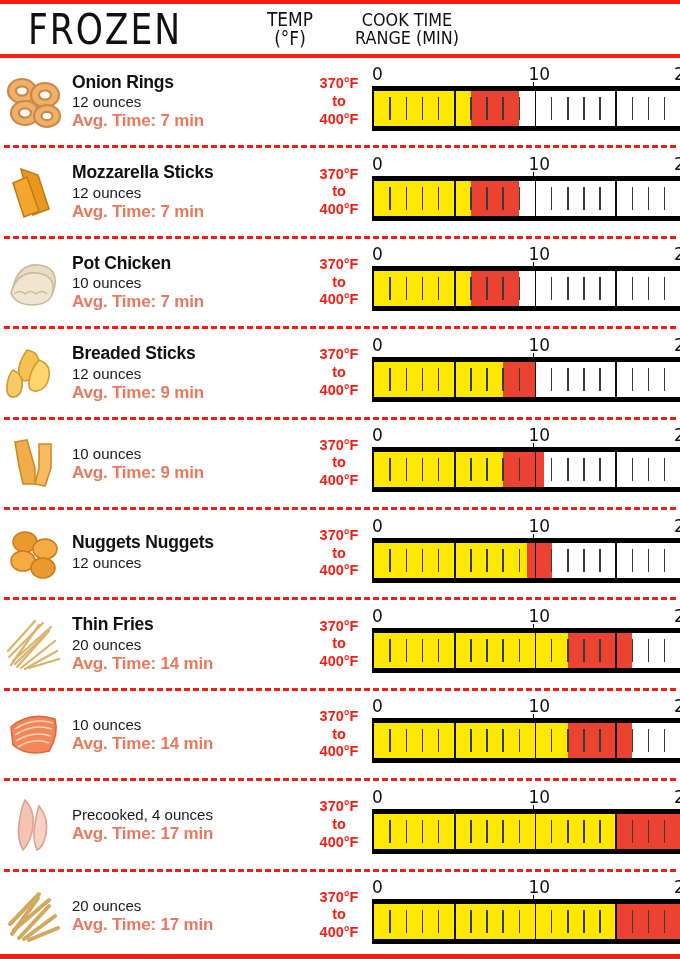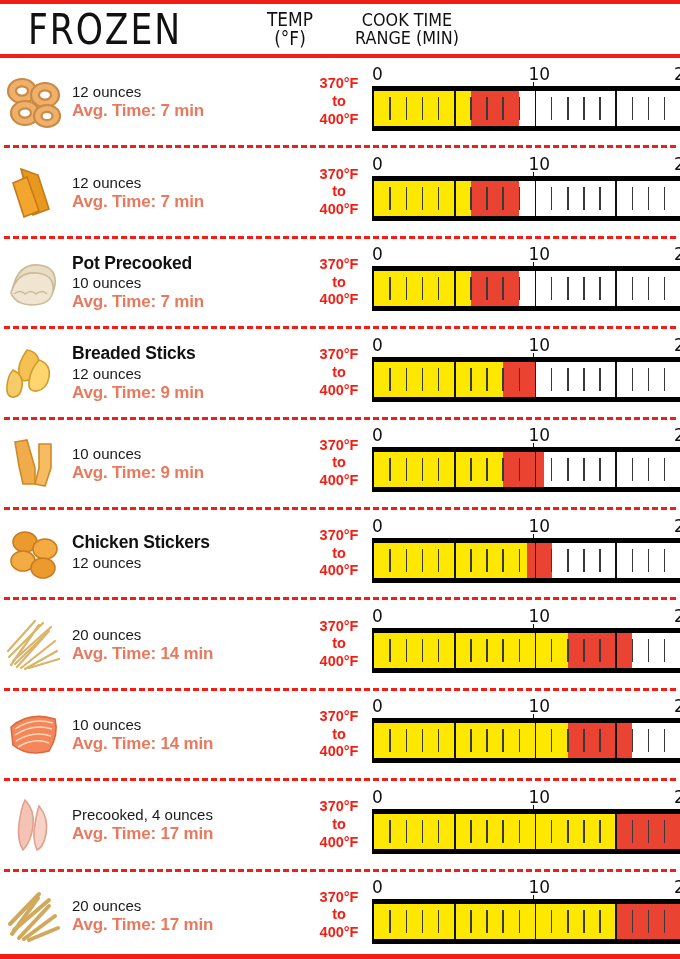--- a/index.html
+++ b/index.html
@@ -134,20 +134,21 @@
               <ellipse cx="40" cy="22" rx="6" ry="4.6" fill="#fff"></ellipse>
       <ellipse cx="20" cy="40" rx="14" ry="12"></ellipse>
               <ellipse cx="20" cy="40" rx="6" ry="4.6" fill="#fff"></ellipse>
       <ellipse cx="42" cy="43" rx="13" ry="11"></ellipse>
               <ellipse cx="42" cy="43" rx="5.5" ry="4.2" fill="#fff"></ellipse>
     </g>
           </svg>
         </div>
 
     <div class="info">
+      <div class="food-name">Onion Rings</div>
       <div class="food-oz">12 ounces</div>
       <div class="food-avg">Avg. Time: 7 min</div>
     </div>
 
     <div class="temp">
       <div>370°F</div>
       <div>to</div>
       <div>400°F</div>
     </div>
 
@@ -187,20 +188,21 @@
     <div class="thumb">
           <svg width="60" height="58" viewBox="0 0 60 58">
     <g fill="#e8981f" stroke="#c4791a" stroke-width="1.6">
       <path d="M16 6 L33 12 L44 46 L28 52 Z"></path>
       <path d="M8 20 L22 14 L34 48 L19 54 Z" fill="#f2a62e"></path>
     </g>
           </svg>
         </div>
 
     <div class="info">
+      <div class="food-name">Mozzarella Sticks</div>
       <div class="food-oz">12 ounces</div>
       <div class="food-avg">Avg. Time: 7 min</div>
     </div>
 
     <div class="temp">
       <div>370°F</div>
       <div>to</div>
       <div>400°F</div>
     </div>
 
@@ -241,21 +243,21 @@
           <svg width="60" height="58" viewBox="0 0 60 58">
     <g fill="#e8dcc2" stroke="#c9ba99" stroke-width="1.6">
       <path d="M8 34 Q14 10 34 12 Q52 14 50 32 Q48 48 28 48 Q12 47 8 34 Z"></path>
       <path d="M6 40 Q12 18 32 20 Q50 22 48 38 Q46 52 26 52 Q10 51 6 40 Z" fill="#efe5d0"></path>
       <path d="M9 41 q6 -5 11 0 q6 -5 11 0 q6 -5 11 0" fill="none" stroke="#cbbb9a"></path>
     </g>
           </svg>
         </div>
 
     <div class="info">
-      <div class="food-name">Pot Precooked</div>
+      <div class="food-name">Pot Chicken</div>
       <div class="food-oz">10 ounces</div>
       <div class="food-avg">Avg. Time: 7 min</div>
     </div>
 
     <div class="temp">
       <div>370°F</div>
       <div>to</div>
       <div>400°F</div>
     </div>
 
@@ -405,21 +407,21 @@
     <g fill="#eb9a2e" stroke="#c97d1c" stroke-width="1.6">
       <ellipse cx="20" cy="17" rx="12" ry="10"></ellipse>
       <ellipse cx="40" cy="24" rx="12" ry="10" fill="#f4ab44"></ellipse>
       <ellipse cx="18" cy="36" rx="12" ry="10" fill="#f4ab44"></ellipse>
       <ellipse cx="38" cy="43" rx="12" ry="10"></ellipse>
     </g>
           </svg>
         </div>
 
     <div class="info">
-      <div class="food-name">Chicken Stickers</div>
+      <div class="food-name">Nuggets Nuggets</div>
       <div class="food-oz">12 ounces</div>
     </div>
 
     <div class="temp">
       <div>370°F</div>
       <div>to</div>
       <div>400°F</div>
     </div>
 
     <div class="barwrap">
@@ -465,20 +467,21 @@
               <path d="M8 46 L46 12"></path>
               <path d="M20 54 L52 36"></path>
       <path d="M3 36 L30 6"></path>
               <path d="M24 53 L54 44"></path>
               <path d="M10 49 L40 20"></path>
     </g>
           </svg>
         </div>
 
     <div class="info">
+      <div class="food-name">Thin Fries</div>
       <div class="food-oz">20 ounces</div>
       <div class="food-avg">Avg. Time: 14 min</div>
     </div>
 
     <div class="temp">
       <div>370°F</div>
       <div>to</div>
       <div>400°F</div>
     </div>
 

